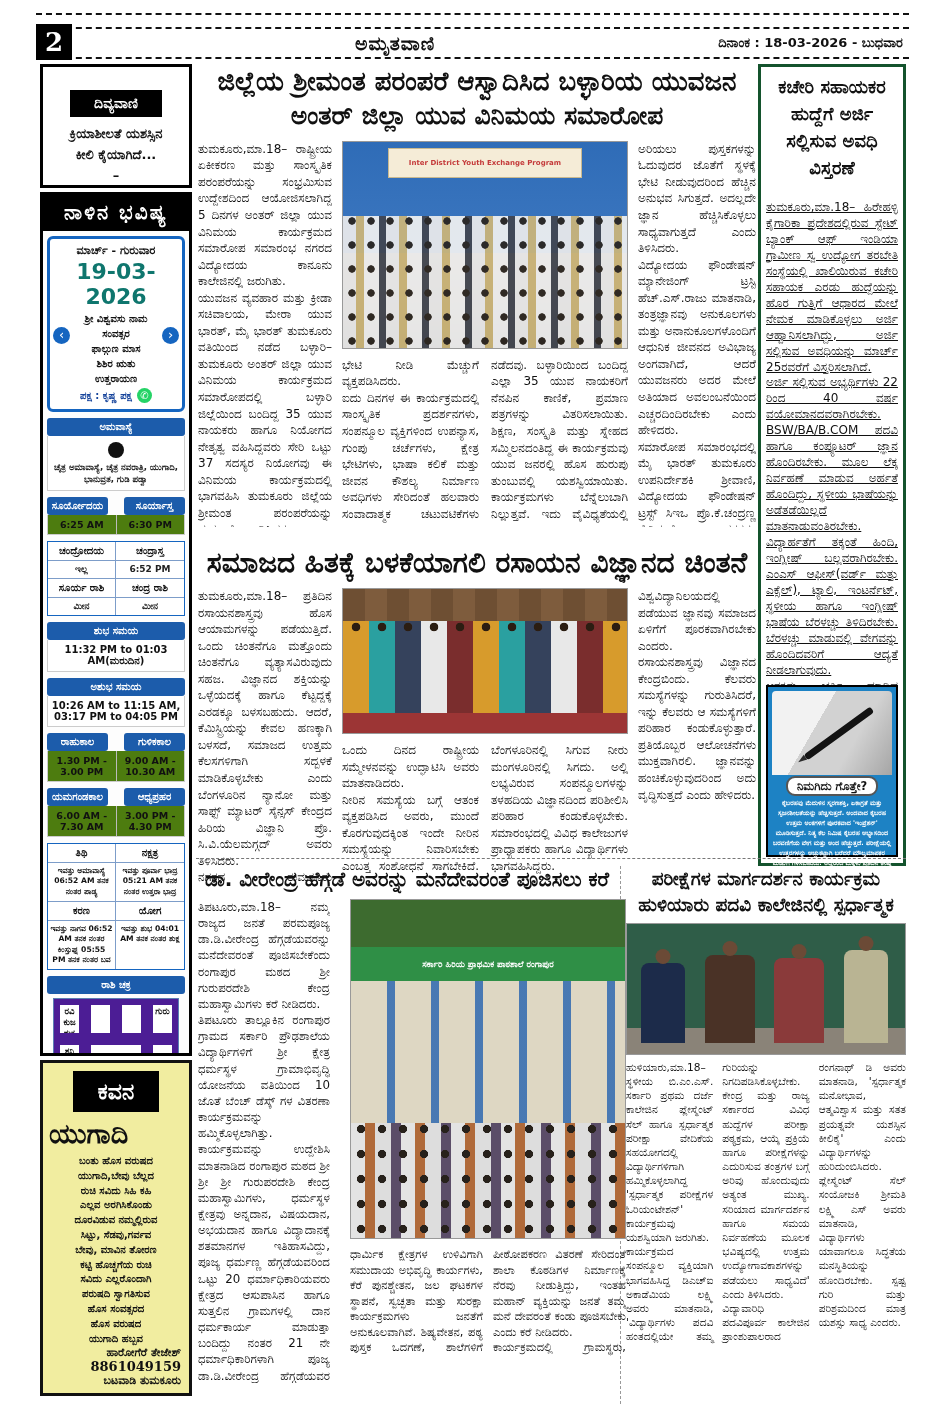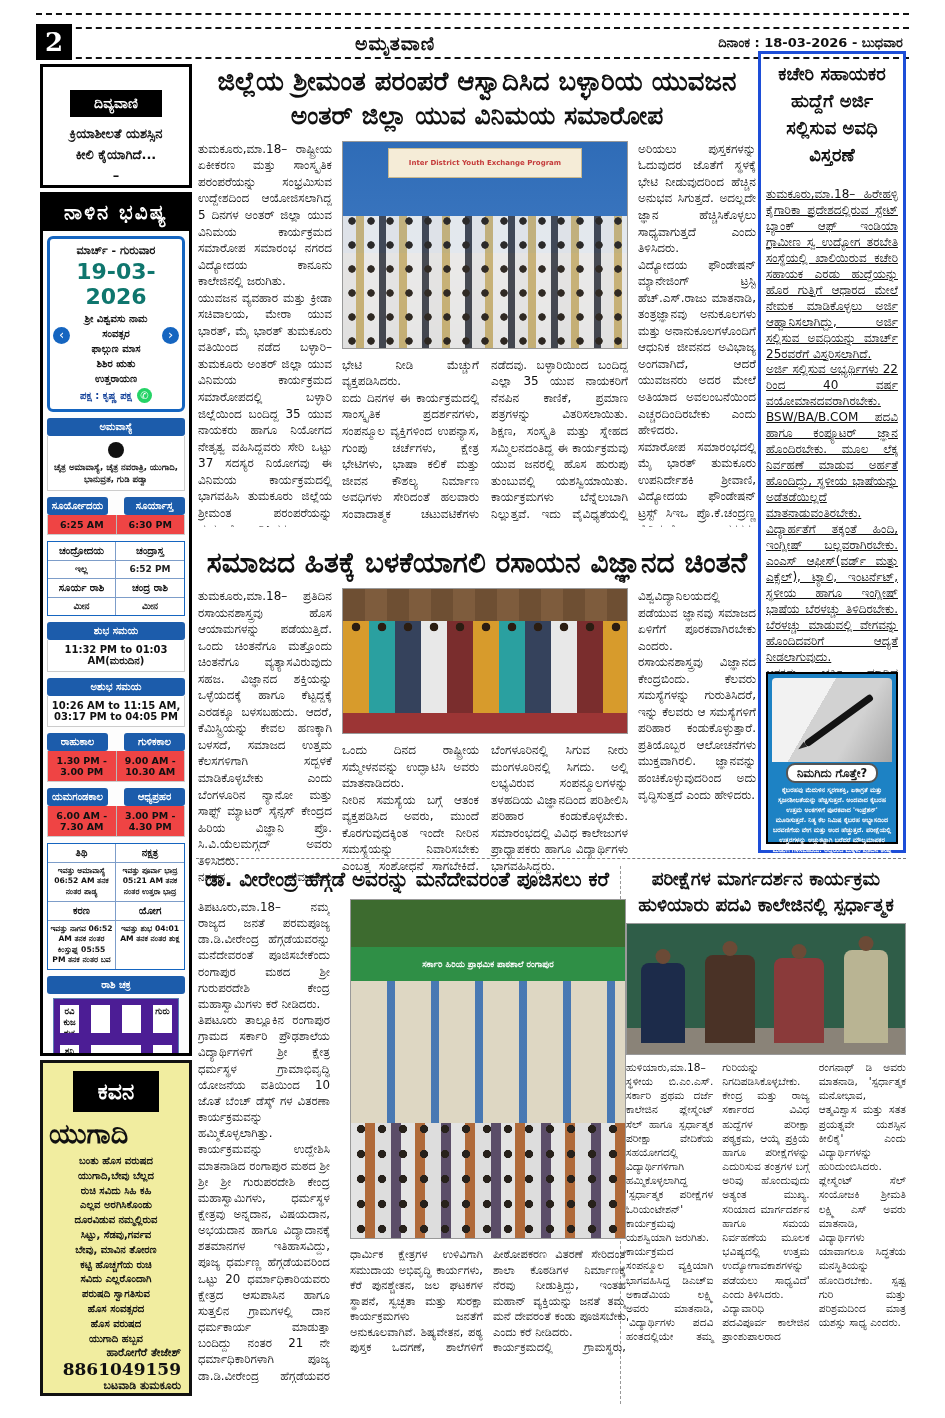--- a/index.html
+++ b/index.html
@@ -38,41 +38,41 @@
   .wa-icon { width:15px; height:15px; border-radius:50%; background:#25d366; color:#fff; font-size:10px; line-height:15px; text-align:center; }
   .wa-icon::before { content:"✆"; }
 
   .sec { margin-top:6px; }
   .sec-head { background:#1c5cab; color:#fff; font-size:10px; font-weight:bold; text-align:center; border-radius:3px; padding:3px 0; }
   .sec-body { border:1px solid #ccc; border-top:none; background:#fff; font-size:10px; font-weight:bold; text-align:center; padding:4px 2px; }
   .sec-note { font-size:8.5px; line-height:1.45; font-weight:bold; color:#222; }
   .moon-dot { width:16px; height:16px; background:#111; border-radius:50%; margin:2px auto 3px; }
   .pair-heads { display:flex; gap:16px;font-family:Liberation Serif, serif; }
   .pair-heads .sec-head { flex:1; }
-  .pair-vals { display:flex; border:1px solid #ccc; border-top:none; background:#ef4444;justify-content:flex-end; }
+  .pair-vals { display:flex; border:1px solid #ccc; border-top:none; background:#4d7c0f;justify-content:flex-end; }
   .pair-vals > div { flex:1; font-size:9.5px; font-weight:bold; text-align:center; padding:4px 1px; }
   .pair-vals > div:first-child { border-right:1px solid #bbb; }
   .tbl2 { border:1.5px solid #1565c0; display:grid; grid-template-columns:1fr 1fr; background:#fff; }
   .tbl2 > div { padding:3px 2px; text-align:center; border-bottom:1px solid #7d9dc9; }
   .tbl2 > div:nth-child(odd) { border-right:1px solid #7d9dc9; }
   .tbl2 > div:nth-last-child(-n+2) { border-bottom:none; }
   .tl { font-size:10px; font-weight:bold; }
   .tv { font-size:9px; font-weight:bold; color:#222; }
   .tv-sm { font-size:7.6px; font-weight:bold; line-height:1.4; }
 
   .chakra { border:1.5px solid #5b7fb4; display:grid; grid-template-columns:repeat(4,1fr); grid-auto-rows:40px; background:#fff; margin:4px 6px 0; position:relative; }
   .chakra > div { border:6px solid #4c1d95; font-size:8.5px; font-weight:bold; text-align:center; padding:1px; overflow:hidden; }
   .chakra .ctr { grid-column:2/4; grid-row:2/4; display:flex; align-items:center; justify-content:center; font-size:9px; }
 
   .sb-kavana { left:40px; top:1060px; width:152px; height:336px; border:3px solid #111; background:#f1eda0; text-align:center; padding:4px; overflow:hidden; }
   .kav-label { width:86px; margin:4px auto 6px; background:#000; color:#fff; font-size:22px; font-weight:800; padding:8px 0; }
   .kav-title { font-size:27px; font-weight:800; text-align:left; padding-left:2px; }
   .kav-poem { font-size:10px; font-weight:bold; line-height:1.48; margin-top:4px; }
   .kav-author { font-size:11px; font-weight:800; text-align:right; padding-right:4px; }
-  .kav-phone { font-size:17px; font-weight:800; text-align:right; padding-right:4px; font-family:"DejaVu Serif", serif; }
+  .kav-phone { font-size:13px; font-weight:800; text-align:right; padding-right:4px; font-family:"DejaVu Serif", serif; }
   .kav-place { font-size:11px; font-weight:800; text-align:right; padding-right:4px; }
 
   
   .art1 { left:198px; top:64px; width:558px; }
   .art2 { left:198px; top:546px; width:558px; }
   .headline-xl { font-size:26px; font-weight:800; text-align:center; line-height:1.32; }
   .subhead-xl { font-size:25px; font-weight:800; text-align:center; line-height:1.3; margin-top:2px; }
   .headline-l { font-size:28px; font-weight:800; text-align:center; }
   .body-grid { display:grid; grid-template-columns:134px 286px 118px; gap:10px; margin-top:8px; }
   .colтxt, .coltxt { font-size:12px; line-height:1.38; }
@@ -114,21 +114,21 @@
     background-size:21px 25px, auto; }
   .photo-class { width:280px; height:132px; background:linear-gradient(180deg,#2f5d48 0 80%,#8a8378 80% 100%); margin:5px 0; }
   .person { position:absolute; bottom:8%; border-radius:8px 8px 0 0; }
   .person::before { content:""; position:absolute; top:-14px; left:50%; transform:translateX(-50%); width:15px; height:15px; border-radius:50%; background:#6b4a36; }
   .p1 { left:5%; width:16%; height:62%; background:#1c2b4a; }
   .p2 { left:28%; width:18%; height:68%; background:#4a3226; }
   .p3 { left:53%; width:18%; height:66%; background:#8a3a3a; }
   .p4 { left:78%; width:16%; height:72%; background:#b9b493; }
 
   
-  .rightcol { left:758px; top:51px; width:148px; height:802px; border:3px solid #1d4ed8; padding:6px 5px; display:flex; flex-direction:column; }
+  .rightcol { left:758px; top:64px; width:148px; height:802px; border:3px solid #14532d; padding:6px 5px; display:flex; flex-direction:column; }
   .rc-head { font-size:18px; font-weight:800; text-align:center; line-height:1.5; }
   .rc-body { flex:1; font-size:12px; line-height:1.33; margin-top:19px; overflow:hidden;text-decoration:underline; }
   .ad { height:172px; border:2px solid #000; background:#1d82c4; padding:4px; text-align:center; }
   .ad-photo { position:relative; height:84px; background:linear-gradient(120deg,#f2f2f2 0 38%,#d2d2d2 38% 66%,#a5a5a5 100%); border-radius:4px 4px 0 0; overflow:hidden; }
   .pen { position:absolute; top:46%; left:22%; width:68%; height:7px; background:#131313; border-radius:3px; transform:rotate(-36deg); }
   .pen::after { content:""; position:absolute; left:-9px; top:0; border-top:3.5px solid transparent; border-bottom:3.5px solid transparent; border-right:9px solid #2b2b2b; }
   .bubble { display:inline-block; background:#fff; border:2px solid #555; border-radius:9px; padding:1px 9px; font-size:11.5px; font-weight:800; margin-top:-11px; position:relative; }
   .ad-text { color:#fff; font-size:6.4px; font-weight:bold; line-height:1.55; margin-top:3px; text-align:center; }
 
   

